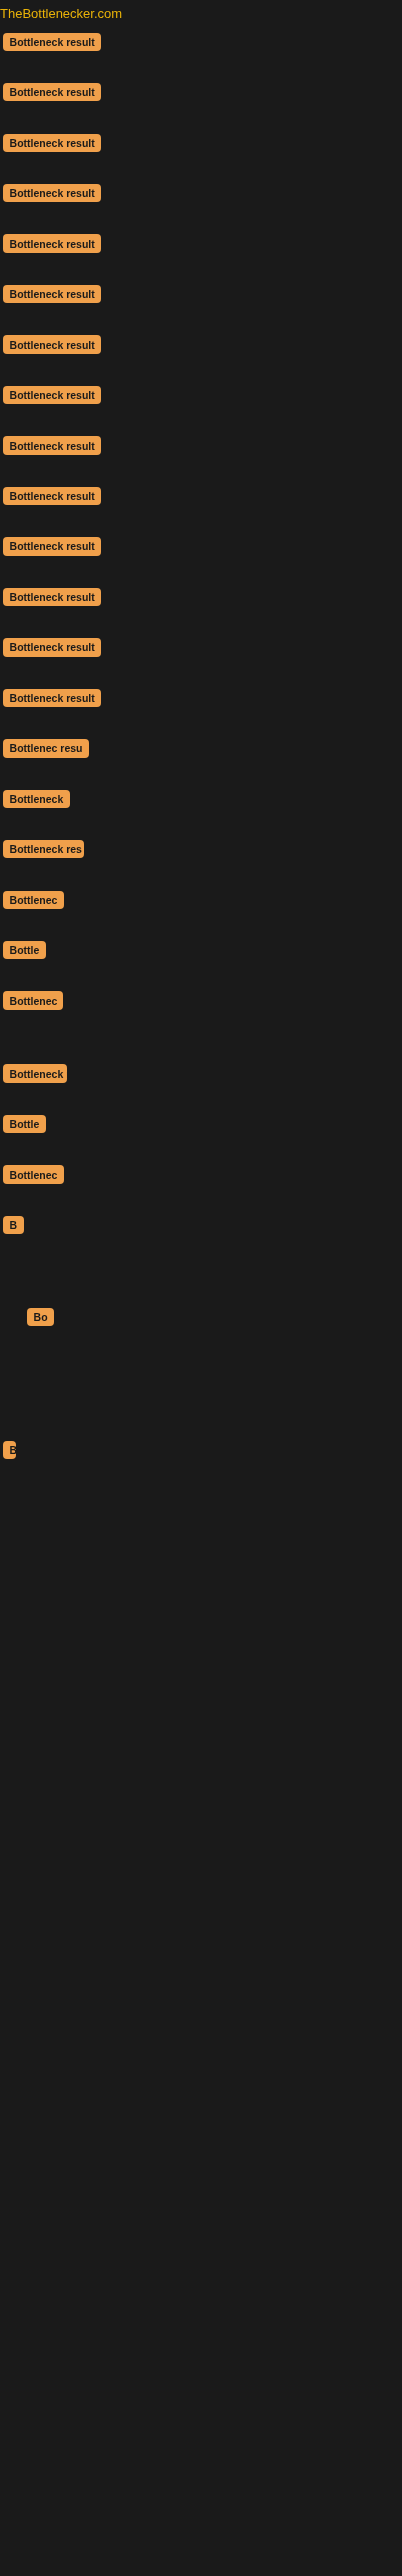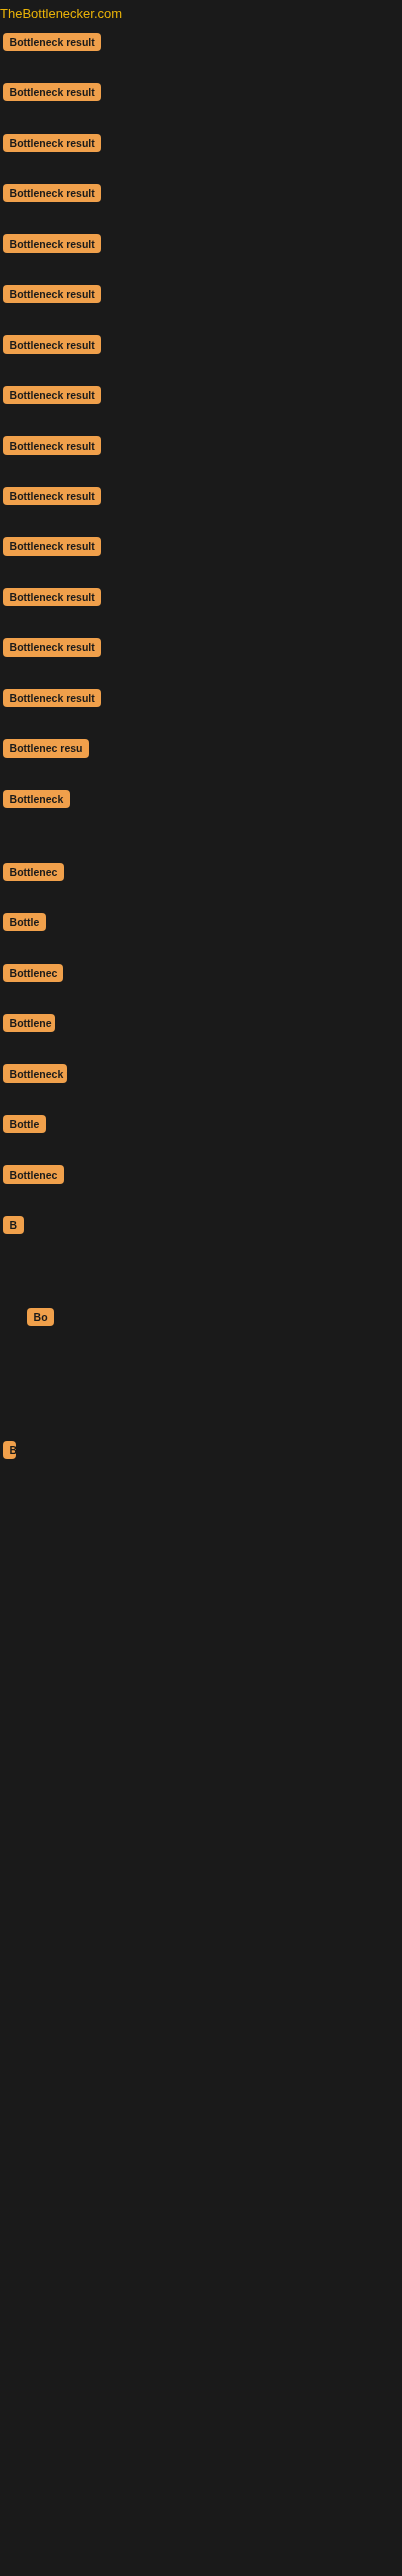--- a/index.html
+++ b/index.html
@@ -136,36 +136,36 @@
     </div>
     <div style="height: 22.5px;"></div>
     <div class="result-row row-14">
       <span class="bottleneck-label">Bottlenec resu</span>
     </div>
     <div style="height: 22.5px;"></div>
     <div class="result-row row-15">
       <span class="bottleneck-label">Bottleneck</span>
     </div>
     <div style="height: 22.5px;"></div>
+    <div class="result-row row-16">
+      <span class="bottleneck-label">Bottleneck res</span>
+    </div>
     <div style="height: 22.5px;"></div>
     <div class="result-row row-17">
       <span class="bottleneck-label">Bottlenec</span>
     </div>
     <div style="height: 22.5px;"></div>
     <div class="result-row row-18">
       <span class="bottleneck-label">Bottle</span>
     </div>
     <div style="height: 22.5px;"></div>
     <div class="result-row row-19">
       <span class="bottleneck-label">Bottlenec</span>
     </div>
     <div style="height: 22.5px;"></div>
-    <div class="result-row row-20">
-      <span class="bottleneck-label">Bottlene</span>
-    </div>
     <div style="height: 22.5px;"></div>
     <div class="result-row row-21">
       <span class="bottleneck-label">Bottleneck r</span>
     </div>
     <div style="height: 22.5px;"></div>
     <div class="result-row row-22">
       <span class="bottleneck-label">Bottle</span>
     </div>
     <div style="height: 22.5px;"></div>
     <div class="result-row row-23">

